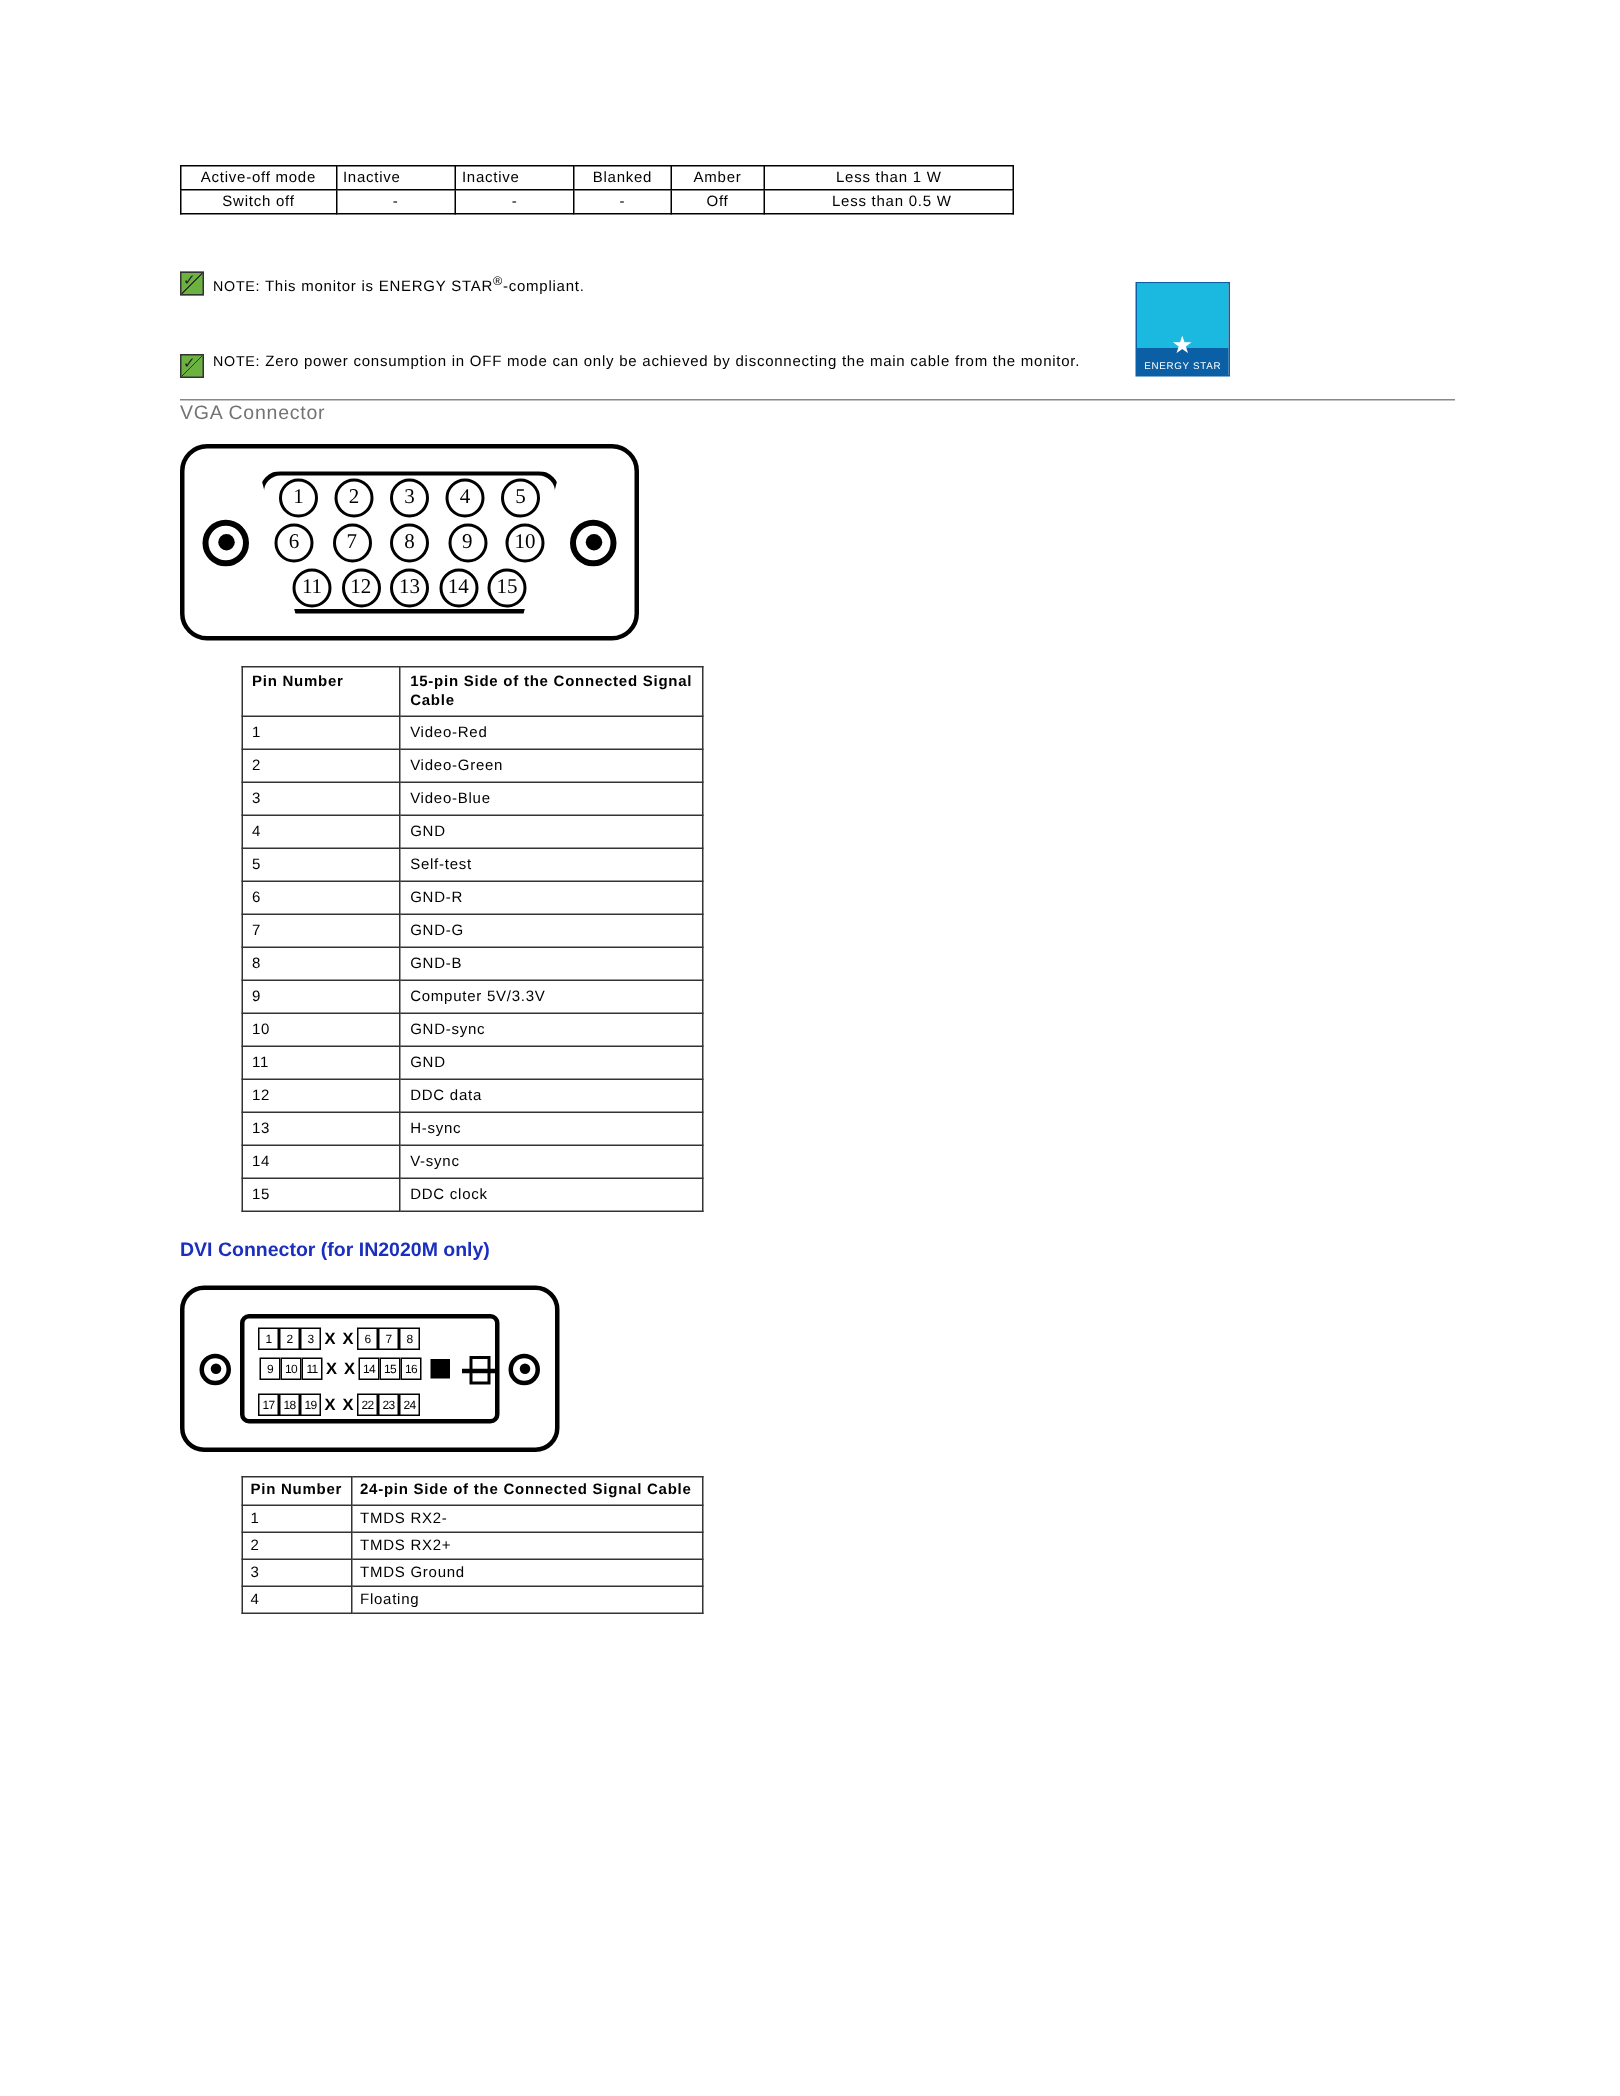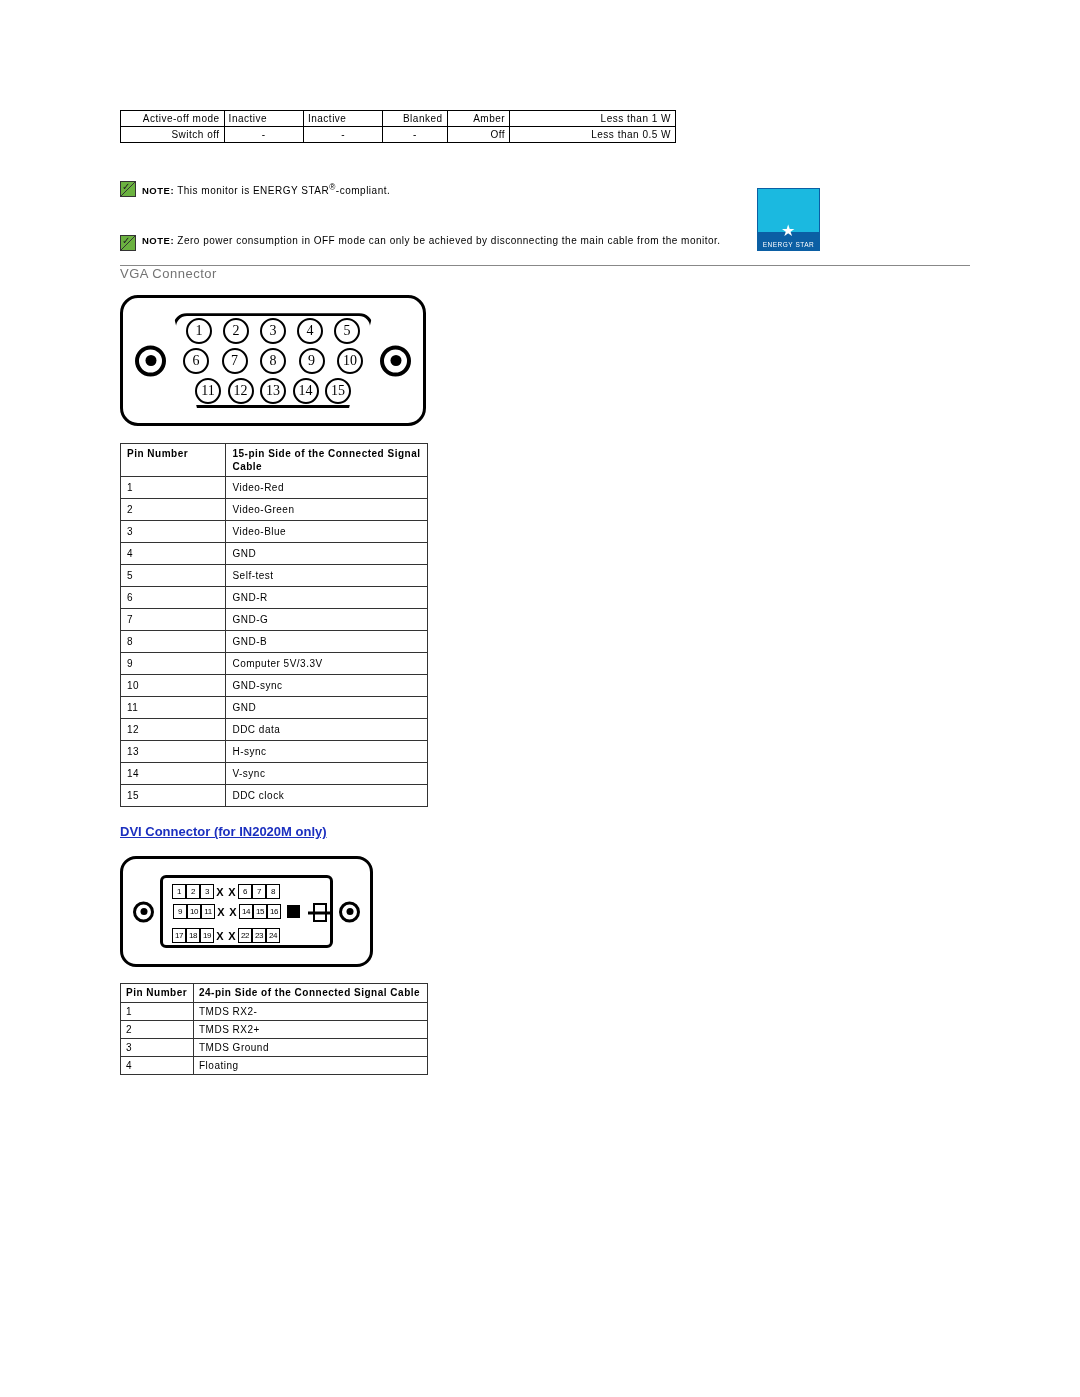--- a/index.html
+++ b/index.html
@@ -19,21 +19,21 @@
     border-collapse: collapse;
     font-size: 10px;
   }
   
   .power-table {
     width: 556px;
   }
   .power-table td {
     border: 1.5px solid #000;
     padding: 2px 4px;
-    text-align: right;
+    text-align: center;
     letter-spacing: 0.5px;
     white-space: nowrap;
   }
   .power-table .c0 { width: 100px; }
   .power-table .c1 { width: 80px; text-align: left; }
   .power-table .c2 { width: 80px; text-align: left; }
   .power-table .c3 { width: 60px; }
   .power-table .c4 { width: 60px; }
   .power-table .c5 { width: 175px; }
   .power-table .c5.pad-left { padding-left: 8px; }
@@ -63,21 +63,21 @@
     left: 1px;
     top: -1px;
     color: #222;
   }
   .note-text {
     font-size: 10px;
     line-height: 12px;
     letter-spacing: 0.5px;
     max-width: 700px;
   }
-  .note-text .bold { font-weight: 700; font-size: 9.5px; }
+  .note-text .bold { font-weight: 400; font-size: 9.5px; }
 
   
   .energy-star {
     position: absolute;
     right: 150px;
     top: 7px;
     width: 63px;
     height: 63px;
     background: linear-gradient(to bottom, #1bb9e0 0%, #1bb9e0 70%, #0b5fa4 70%, #0b5fa4 100%);
     border: 1px solid #0b5fa4;
@@ -175,38 +175,38 @@
     justify-content: center;
     font-size: 14px;
     font-family: serif;
   }
 
   
   .pin-table {
     width: 308px;
     margin-top: 17px;
     font-size: 10px;
+    margin-left: 41px;
   }
   .pin-table td {
     border: 1px solid #333;
     padding: 5px 6px;
     letter-spacing: 0.5px;
     vertical-align: top;
   }
   .pin-table thead td { font-weight: 600; padding: 3px 6px; line-height: 13px; }
   .pin-table.vga .col-num { width: 100px; }
   .pin-table.vga .col-desc { width: 208px; }
 
   .dvi-title {
     font-family: Verdana, sans-serif;
     font-weight: 700;
     font-size: 13px;
     color: #1b2fbf;
     margin-top: 17px;
-    text-decoration: underline;
   }
 
   
   .dvi-connector {
     width: 247px;
     height: 105px;
     border: 3px solid #000;
     border-radius: 16px;
     margin-top: 17px;
     position: relative;

